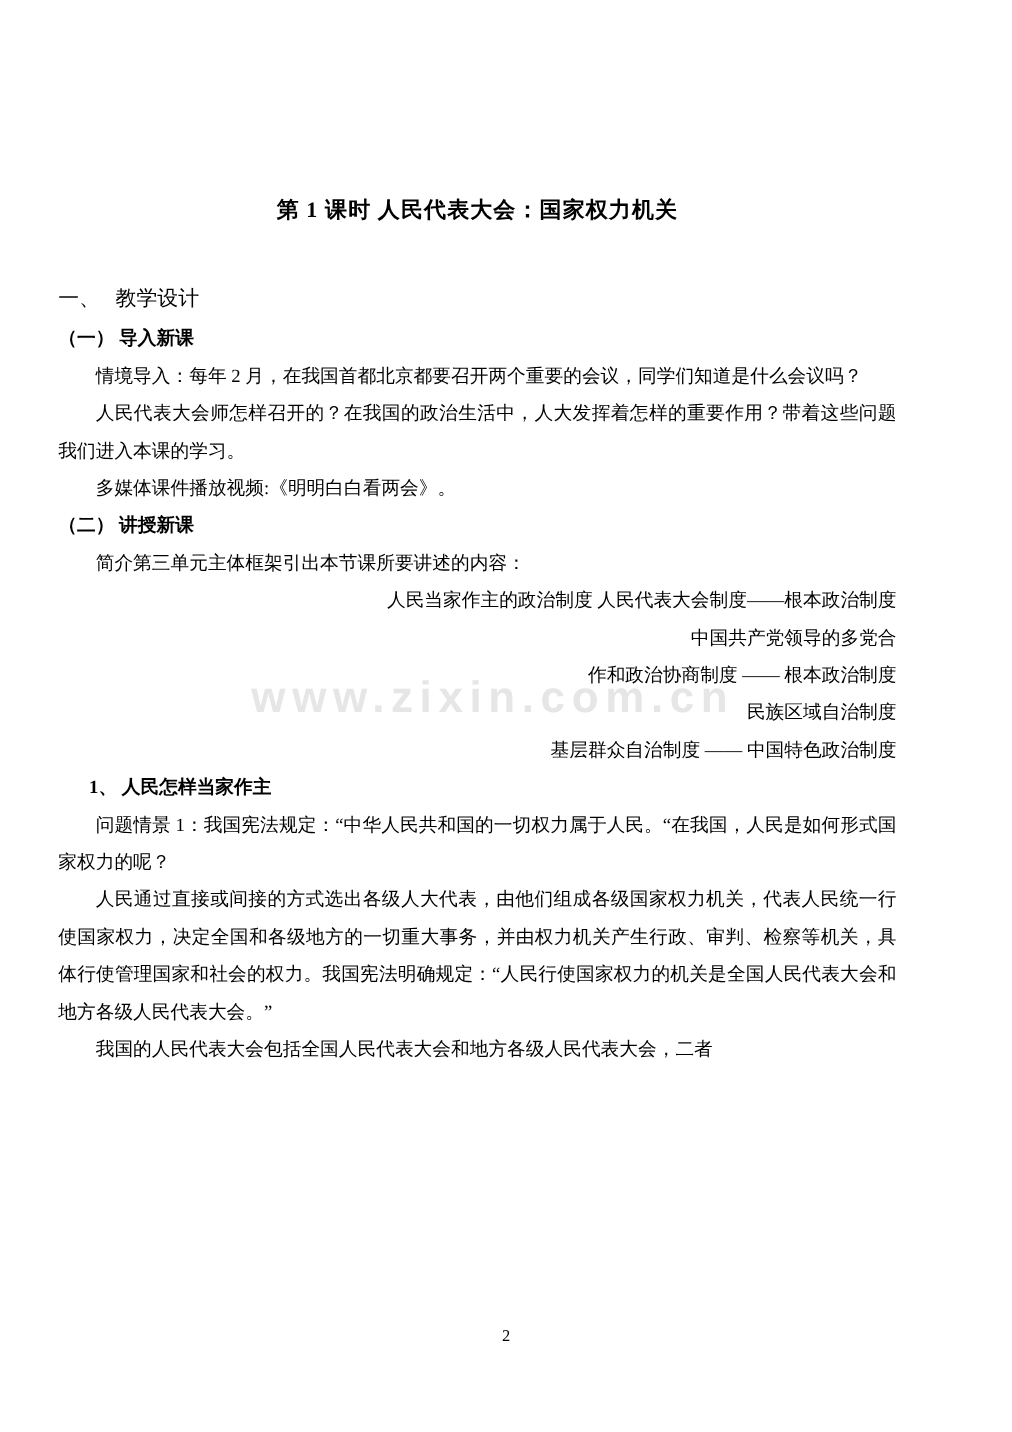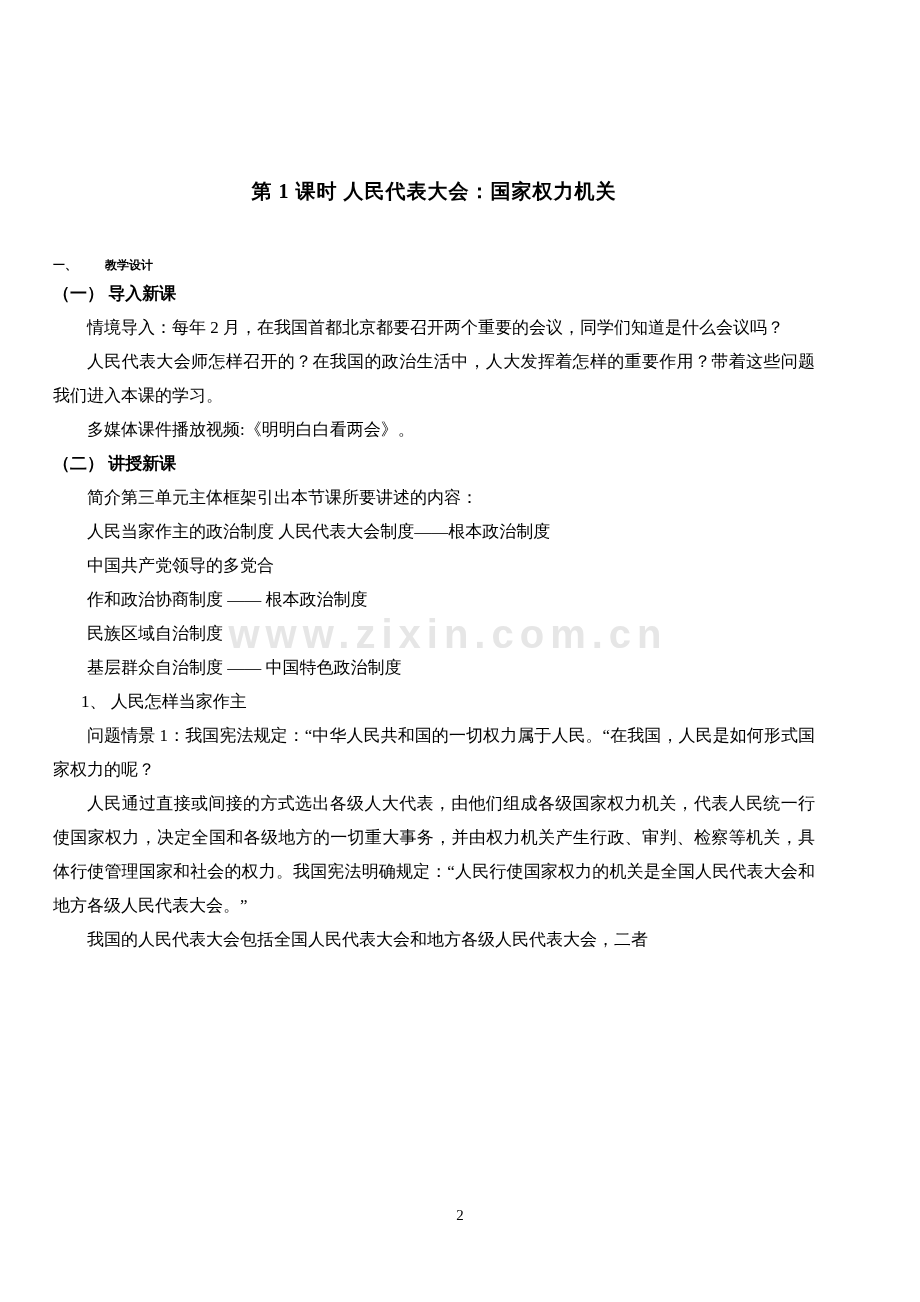--- a/index.html
+++ b/index.html
@@ -39,51 +39,52 @@
   h1.doc-title {
     font-size: 20px;
     font-weight: bold;
     text-align: center;
     margin: 0 0 0 0;
     letter-spacing: 1px;
     line-height: 1.6;
   }
   .gap-lg { height: 46px; }
   .heading-1 {
-    font-size: 12px;
-    font-weight: bold;
+    font-size: 19px;
+    font-weight: normal;
     line-height: 2.0;
     margin: 0;
   }
   .heading-1 .num { display: inline-block; width: 52px; }
   .heading-2 {
     font-size: 17px;
     font-weight: bold;
     line-height: 2.0;
     margin: 0;
   }
   .heading-3 {
     font-size: 17px;
-    font-weight: normal;
+    font-weight: bold;
     line-height: 2.0;
     margin: 0;
     text-indent: 28px;
   }
   p.para {
     font-size: 17px;
     line-height: 2.0;
     margin: 0;
     text-indent: 34px;
     text-align: justify;
   }
   p.plain {
     font-size: 17px;
     line-height: 2.0;
     margin: 0;
     text-indent: 34px;
+    text-align: right;
   }
   .indent-1 { text-indent: 34px; }
   .indent-2 { text-indent: 210px; }
   .page-number {
     position: absolute;
     bottom: 78px;
     left: 0;
     width: 920px;
     text-align: center;
     font-size: 15px;

